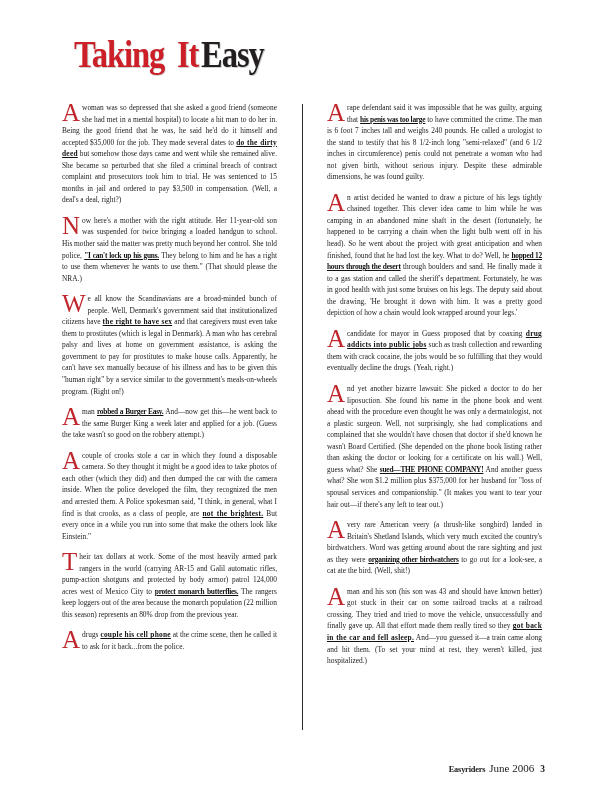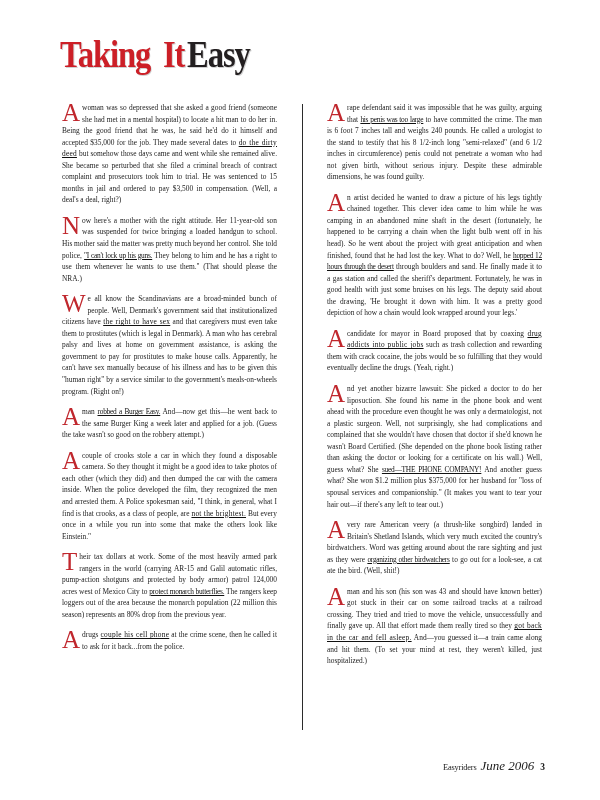--- a/index.html
+++ b/index.html
@@ -12,21 +12,21 @@
     height: 800px;
     position: relative;
     font-family: "Liberation Serif", "DejaVu Serif", serif;
     color: #1a1a1a;
     overflow: hidden;
   }
 
   
   .masthead {
     position: absolute;
-    left: 60px;
+    left: 74px;
     top: 36px;
     height: 40px;
     display: flex;
     align-items: baseline;
   }
   .logo-word {
     font-family: "Liberation Serif", "DejaVu Serif", serif;
     font-weight: bold;
     font-size: 37px;
     letter-spacing: -1.2px;
@@ -89,45 +89,45 @@
     font-size: 25px;
     line-height: 20px;
     font-weight: normal;
     color: #c0272d;
     margin: 1px 2px 0 0;
     padding: 0;
   }
 
   
   .hl {
-    font-weight: normal;
+    font-weight: bold;
     text-decoration: underline;
     text-underline-offset: 1px;
     color: #111;
   }
   .hl.wide   { letter-spacing: 0.25px; }
   .hl.narrow { font-stretch: condensed; letter-spacing: -0.25px; }
 
   
   .footer {
     position: absolute;
     right: 55px;
     bottom: 26px;
     display: flex;
     align-items: baseline;
     gap: 4px;
     font-size: 7.6px;
   }
   .footer .mag {
-    font-weight: normal;
+    font-weight: bold;
     font-size: 8.4px;
     letter-spacing: -0.2px;
     margin-top: 16px;
   }
-  .footer .issue { font-size: 13px; font-style: italic; }
+  .footer .issue { font-size: 11px; }
   .footer .pageno {
     font-weight: bold;
     font-size: 9.5px;
     margin-left: 2px;
   }
 </style>
 </head>
 <body>
 
 <div class="masthead">
@@ -144,21 +144,21 @@
         <p class="item"><span class="dropcap">N</span><span>ow here's a mother with the right attitude. Her 11-year-old son was suspended for twice bringing a loaded handgun to school. His mother said the matter was pretty much beyond her control. She told police, </span><span class="hl narrow">"I can't lock up his guns.</span><span> They belong to him and he has a right to use them whenever he wants to use them." (That should please the NRA.)</span></p>
         <p class="item"><span class="dropcap">W</span><span>e all know the Scandinavians are a broad-minded bunch of people. Well, Denmark's government said that institutionalized citizens have </span><span class="hl wide">the right to have sex</span><span> and that caregivers must even take them to prostitutes (which is legal in Denmark). A man who has cerebral palsy and lives at home on government assistance, is asking the government to pay for prostitutes to make house calls. Apparently, he can't have sex manually because of his illness and has to be given this "human right" by a service similar to the government's meals-on-wheels program. (Right on!)</span></p>
         <p class="item"><span class="dropcap">A</span><span>man </span><span class="hl narrow">robbed a Burger Easy.</span><span> And—now get this—he went back to the same Burger King a week later and applied for a job. (Guess the take wasn't so good on the robbery attempt.)</span></p>
         <p class="item"><span class="dropcap">A</span><span>couple of crooks stole a car in which they found a disposable camera. So they thought it might be a good idea to take photos of each other (which they did) and then dumped the car with the camera inside. When the police developed the film, they recognized the men and arrested them. A Police spokesman said, "I think, in general, what I find is that crooks, as a class of people, are </span><span class="hl wide">not the brightest.</span><span> But every once in a while you run into some that make the others look like Einstein."</span></p>
         <p class="item"><span class="dropcap">T</span><span>heir tax dollars at work. Some of the most heavily armed park rangers in the world (carrying AR-15 and Galil automatic rifles, pump-action shotguns and protected by body armor) patrol 124,000 acres west of Mexico City to </span><span class="hl narrow">protect monarch butterflies.</span><span> The rangers keep loggers out of the area because the monarch population (22 million this season) represents an 80% drop from the previous year.</span></p>
         <p class="item"><span class="dropcap">A</span><span>drugs </span><span class="hl wide">couple his cell phone</span><span> at the crime scene, then he called it to ask for it back...from the police.</span></p>
       </div>
     <div class="col col-right" id="col-right">
         <p class="item"><span class="dropcap">A</span><span>rape defendant said it was impossible that he was guilty, arguing that </span><span class="hl narrow">his penis was too large</span><span> to have committed the crime. The man is 6 foot 7 inches tall and weighs 240 pounds. He called a urologist to the stand to testify that his 8 1/2-inch long "semi-relaxed" (and 6 1/2 inches in circumference) penis could not penetrate a woman who had not given birth, without serious injury. Despite these admirable dimensions, he was found guilty.</span></p>
         <p class="item"><span class="dropcap">A</span><span>n artist decided he wanted to draw a picture of his legs tightly chained together. This clever idea came to him while he was camping in an abandoned mine shaft in the desert (fortunately, he happened to be carrying a chain when the light bulb went off in his head). So he went about the project with great anticipation and when finished, found that he had lost the key. What to do? Well, he </span><span class="hl narrow">hopped 12 hours through the desert</span><span> through boulders and sand. He finally made it to a gas station and called the sheriff's department. Fortunately, he was in good health with just some bruises on his legs. The deputy said about the drawing, 'He brought it down with him. It was a pretty good depiction of how a chain would look wrapped around your legs.'</span></p>
-        <p class="item"><span class="dropcap">A</span><span>candidate for mayor in Board proposed that by coaxing </span><span class="hl wide">drug addicts into public jobs</span><span> such as trash collection and rewarding them with crack cocaine, the jobs would be so fulfilling that they would eventually decline the drugs. (Yeah, right.)</span></p>
+        <p class="item"><span class="dropcap">A</span><span>candidate for mayor in Guess proposed that by coaxing </span><span class="hl wide">drug addicts into public jobs</span><span> such as trash collection and rewarding them with crack cocaine, the jobs would be so fulfilling that they would eventually decline the drugs. (Yeah, right.)</span></p>
         <p class="item"><span class="dropcap">A</span><span>nd yet another bizarre lawsuit: She picked a doctor to do her liposuction. She found his name in the phone book and went ahead with the procedure even thought he was only a dermatologist, not a plastic surgeon. Well, not surprisingly, she had complications and complained that she wouldn't have chosen that doctor if she'd known he wasn't Board Certified. (She depended on the phone book listing rather than asking the doctor or looking for a certificate on his wall.) Well, guess what? She </span><span class="hl narrow">sued—THE PHONE COMPANY!</span><span> And another guess what? She won $1.2 million plus $375,000 for her husband for "loss of spousal services and companionship." (It makes you want to tear your hair out—if there's any left to tear out.)</span></p>
         <p class="item"><span class="dropcap">A</span><span>very rare American veery (a thrush-like songbird) landed in Britain's Shetland Islands, which very much excited the country's birdwatchers. Word was getting around about the rare sighting and just as they were </span><span class="hl narrow">organizing other birdwatchers</span><span> to go out for a look-see, a cat ate the bird. (Well, shit!)</span></p>
         <p class="item"><span class="dropcap">A</span><span>man and his son (his son was 43 and should have known better) got stuck in their car on some railroad tracks at a railroad crossing. They tried and tried to move the vehicle, unsuccessfully and finally gave up. All that effort made them really tired so they </span><span class="hl wide">got back in the car and fell asleep.</span><span> And—you guessed it—a train came along and hit them. (To set your mind at rest, they weren't killed, just hospitalized.)</span></p>
       </div>
   </div>
 </div>
 
 <div class="footer">
   <span class="mag">Easyriders</span>
   <span class="issue">June 2006</span>

